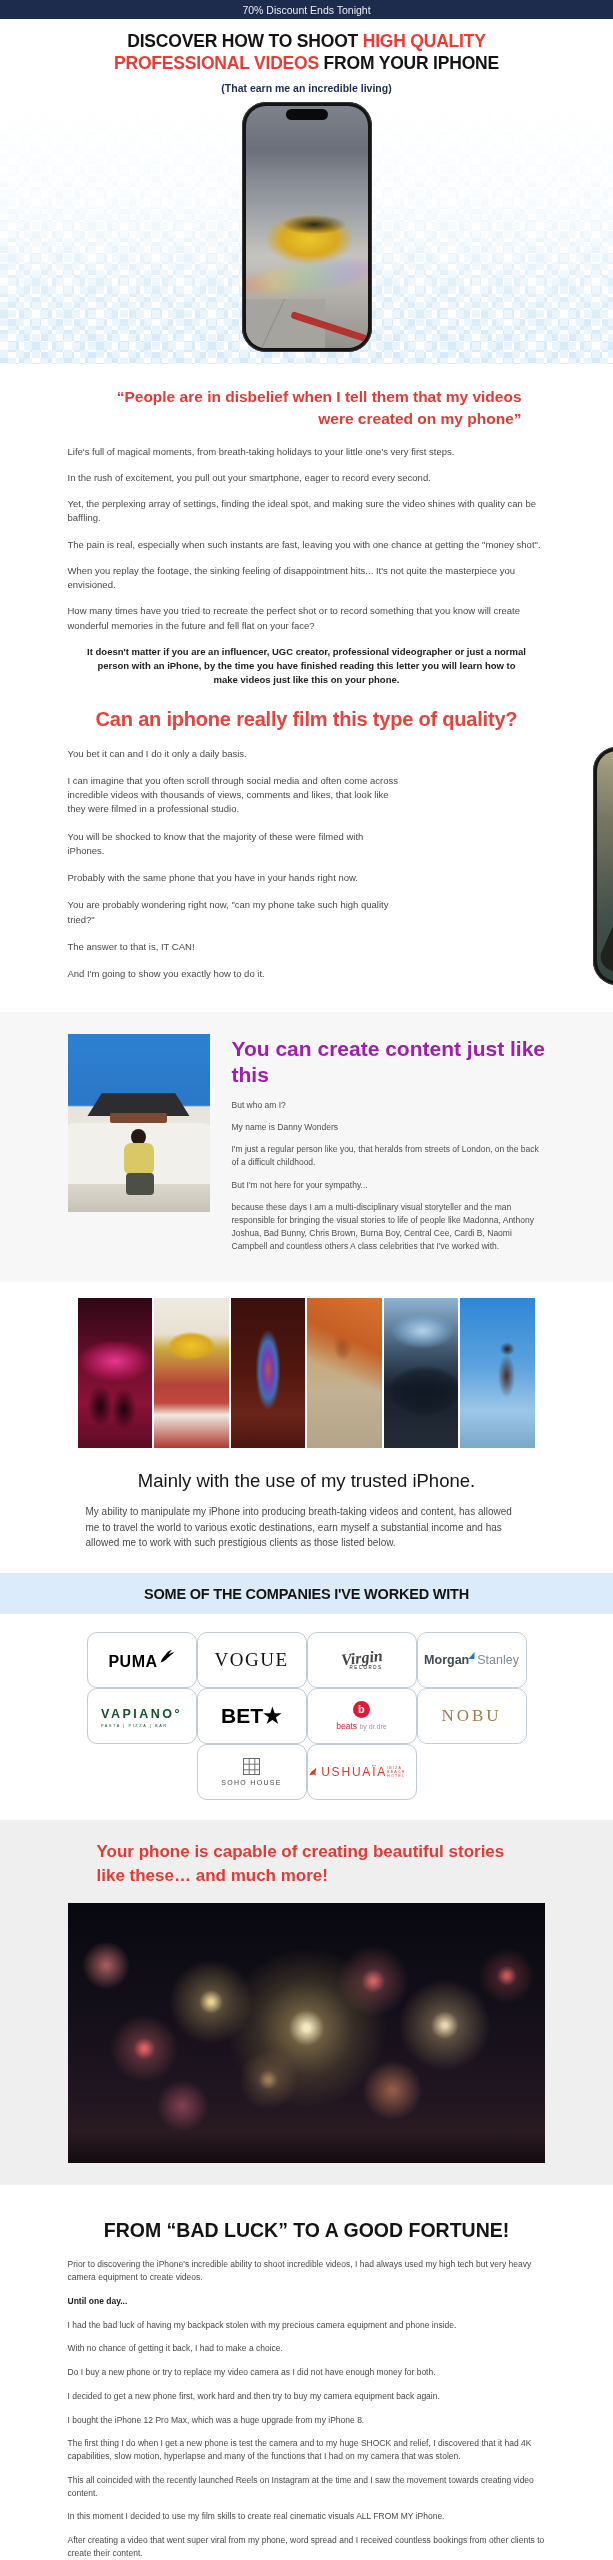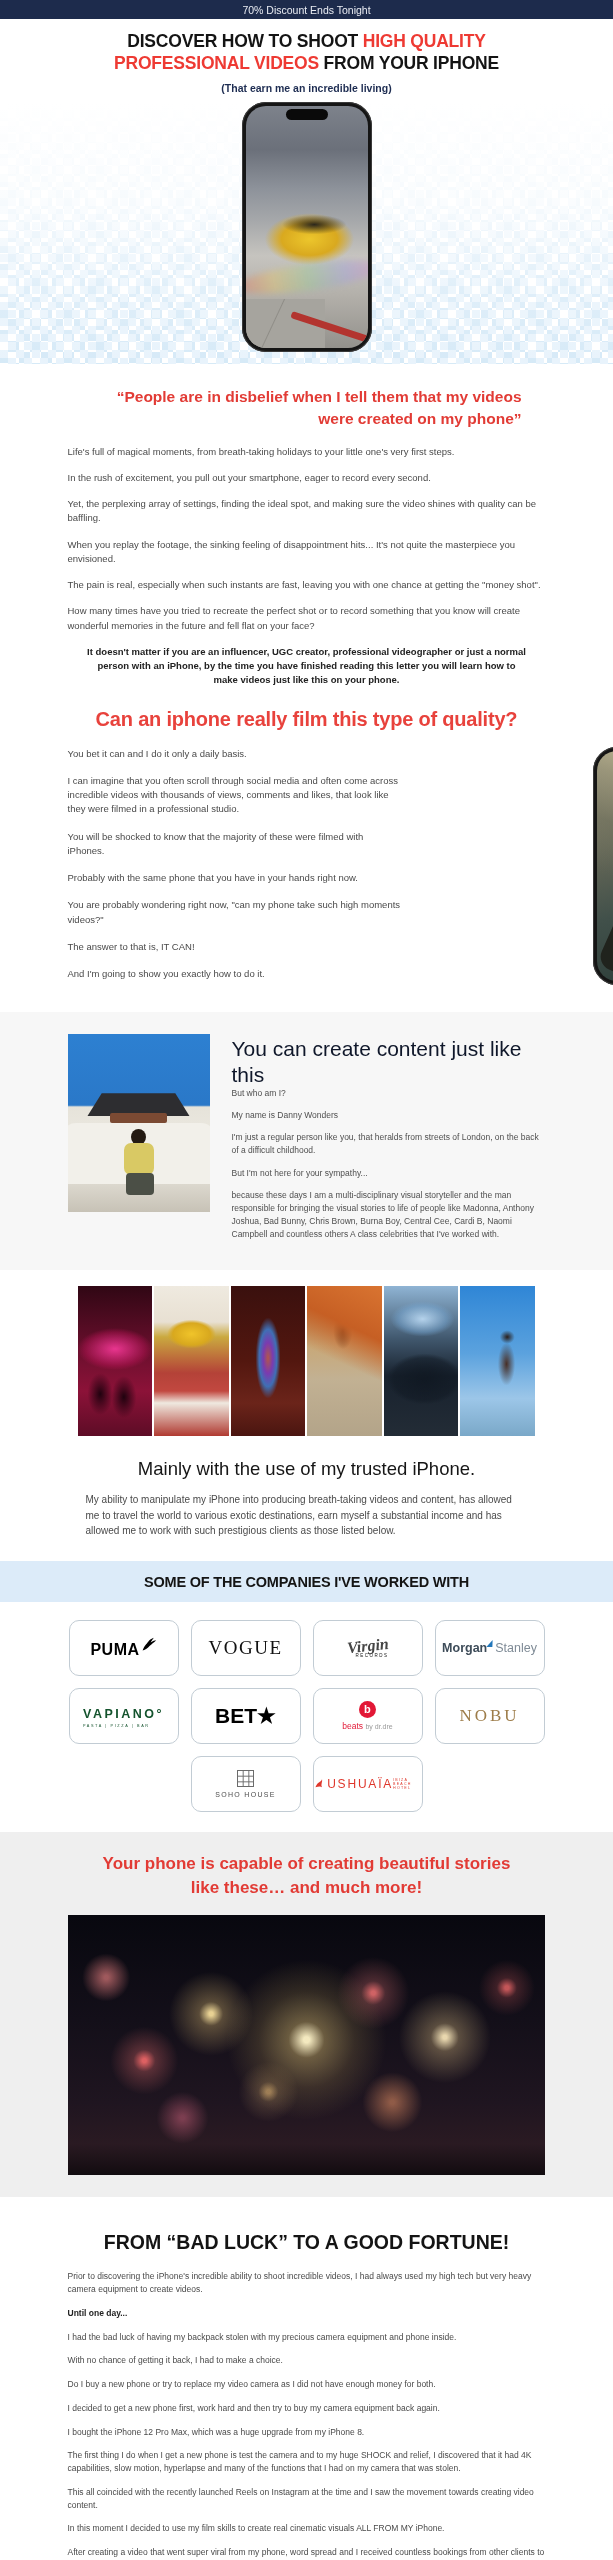--- a/index.html
+++ b/index.html
@@ -111,21 +111,21 @@
   .canopy { position:absolute; top:33%; left:14%; width:72%; height:13%;
     background:#2d2d30; clip-path:polygon(0 100%, 14% 0, 86% 0, 100% 100%); }
   .canopy-pole { position:absolute; top:44%; left:30%; width:40%; height:6%;
     background:#7b4a33; border-radius:2px; }
   .hull { position:absolute; top:50%; left:-4%; width:108%; height:34%;
     background:#f2f0ea; border-radius:14px 14px 0 0; }
   .guy-head { position:absolute; top:53%; left:45%; width:15px; height:16px; border-radius:50%; background:#241a12; }
   .guy-body { position:absolute; top:61%; left:40%; width:30px; height:32px; border-radius:7px; background:#d9c964; }
   .guy-legs { position:absolute; top:78%; left:41%; width:28px; height:22px; border-radius:4px; background:#4b4f46; }
   .about-col { flex:1; padding-top:2px; }
-  .about-heading { font-size:21px; font-weight:400; color:#0f172a; line-height:1.2; }
+  .about-heading { font-size:21px; font-weight:700; color:#a21caf; line-height:1.2; margin-bottom:12px; }
   .about-col p { font-size:8.5px; line-height:1.55; margin-bottom:9px; color:#4f4f4f; }
 
   
   .gallery { display:flex; gap:2px; width:458px; margin:16px auto 0; }
   .gallery .ph { width:74.5px; height:150px; }
   .ph1 { background:
     radial-gradient(ellipse 50px 28px at 50% 42%, rgba(255,60,160,.85), rgba(190,20,90,.4) 60%, transparent 75%),
     radial-gradient(ellipse 18px 30px at 30% 72%, rgba(20,0,10,.9), transparent 70%),
     radial-gradient(ellipse 18px 30px at 62% 74%, rgba(20,0,10,.9), transparent 70%),
     linear-gradient(180deg,#300714 0%, #6d0f2e 45%, #8c1238 70%, #5d0c26 100%); }
@@ -148,21 +148,21 @@
     radial-gradient(ellipse 10px 9px at 63% 34%, rgba(40,24,16,.95), transparent 75%),
     linear-gradient(180deg,#2f86d6 0%, #5ba2de 45%, #9cc6e8 75%, #7aa8c8 100%); }
 
   
   .trusted-heading { margin-top:22px; text-align:center; font-size:18.5px; font-weight:400; color:#161616; }
   .trusted-copy { width:442px; margin:12px auto 0; font-size:10px; line-height:1.55; color:#4a4a4a; }
 
   
   .companies-band { margin-top:22px; background:#dcebf9; padding:13px 0 12px; }
   .companies-heading { text-align:center; font-size:14.5px; font-weight:900; color:#141414; letter-spacing:-0.2px; }
-  .logo-grid { width:478px; margin:18px auto 0; display:flex; flex-wrap:wrap; gap:12px; justify-content:center; }
+  .logo-grid { width:478px; margin:18px auto 0; display:flex; flex-wrap:wrap; justify-content:center; }
   .logo-card {
     width:110px; height:56px; background:#fff; border:1.5px solid #c2ccd4; border-radius:10px;
     display:flex; flex-direction:column; align-items:center; justify-content:center; gap:2px;
   }
   .lg-puma { display:flex; align-items:flex-end; }
   .lg-puma .word { font-size:16px; font-weight:900; letter-spacing:.5px; color:#000; }
   .puma-cat { width:16px; height:16px; margin-left:1px; margin-bottom:6px; }
   .lg-vogue { font-family:"Liberation Serif", serif; font-size:19px; letter-spacing:1.5px; color:#111; }
   .lg-virgin { position:relative; text-align:center; }
   .lg-virgin .script { font-family:"Liberation Serif", serif; font-style:italic; font-weight:700; font-size:16px; transform:rotate(-6deg); display:inline-block; }
@@ -189,21 +189,21 @@
     background-size:5.7px 5.7px; background-position:-1px -1px; }
   .lg-soho .word { margin-top:4px; font-size:7px; letter-spacing:1.3px; color:#4d4d4d; }
   .lg-ushuaia { display:flex; align-items:center; color:#df372c; }
   .bird { width:15px; height:15px; margin-right:2px; }
   .lg-ushuaia .word { font-size:12px; letter-spacing:1.8px; font-weight:400; }
   .lg-ushuaia .stack { display:flex; flex-direction:row; align-items:flex-start; }
   .lg-ushuaia .sub { font-size:3.6px; letter-spacing:1.2px; margin-top:1px; }
 
   
   .stories { background:#efefef; margin-top:20px; padding:20px 0 22px; }
-  .stories-heading { width:420px; margin:0 auto; text-align:center; color:#e23b35;
+  .stories-heading { width:420px; margin:0 auto; color:#e23b35;
     font-size:17px; font-weight:700; line-height:1.4; }
   .fireworks {
     width:477px; height:260px; margin:16px auto 0;
     background:
       radial-gradient(circle at 50% 48%, rgba(255,244,200,.95) 0 3px, rgba(235,205,120,.4) 18px, rgba(200,170,90,.18) 48px, transparent 80px),
       radial-gradient(circle at 30% 38%, rgba(255,230,160,.9) 0 2px, rgba(255,215,130,.3) 12px, transparent 42px),
       radial-gradient(circle at 16% 56%, rgba(255,110,110,.85) 0 2px, rgba(255,120,120,.28) 11px, transparent 34px),
       radial-gradient(circle at 64% 30%, rgba(255,120,120,.8) 0 2px, rgba(255,130,130,.25) 12px, transparent 36px),
       radial-gradient(circle at 79% 47%, rgba(255,236,190,.9) 0 2px, rgba(255,220,150,.3) 14px, transparent 46px),
       radial-gradient(circle at 92% 28%, rgba(255,110,110,.75) 0 2px, rgba(255,110,110,.2) 10px, transparent 28px),
@@ -241,34 +241,34 @@
       <div class="curb"></div>
     </div>
   </div>
 </div>
 
 <h2 class="quote-heading">“People are in disbelief when I tell them that my videos were created on my phone”</h2>
 <div class="container body-copy">
   <p>Life's full of magical moments, from breath-taking holidays to your little one's very first steps.</p>
   <p>In the rush of excitement, you pull out your smartphone, eager to record every second.</p>
   <p>Yet, the perplexing array of settings, finding the ideal spot, and making sure the video shines with quality can be baffling.</p>
+  <p>The pain is real, especially when such instants are fast, leaving you with one chance at getting the "money shot".</p>
   <p>When you replay the footage, the sinking feeling of disappointment hits... It's not quite the masterpiece you envisioned.</p>
-  <p>The pain is real, especially when such instants are fast, leaving you with one chance at getting the "money shot".</p>
   <p>How many times have you tried to recreate the perfect shot or to record something that you know will create wonderful memories in the future and fell flat on your face?</p>
   <p class="bold-center">It doesn't matter if you are an influencer, UGC creator, professional videographer or just a normal person with an iPhone, by the time you have finished reading this letter you will learn how to make videos just like this on your phone.</p>
 </div>
 
 <h2 class="quality-heading">Can an iphone really film this type of quality?</h2>
 <div class="container quality-row">
   <div class="col-text">
     <p>You bet it can and I do it only a daily basis.</p>
     <p>I can imagine that you often scroll through social media and often come across incredible videos with thousands of views, comments and likes, that look like they were filmed in a professional studio.</p>
     <p>You will be shocked to know that the majority of these were filmed with iPhones.</p>
     <p>Probably with the same phone that you have in your hands right now.</p>
-    <p>You are probably wondering right now, "can my phone take such high moments videos?"</p>
+    <p>You are probably wondering right now, "can my phone take such high quality tried?"</p>
     <p>The answer to that is, IT CAN!</p>
     <p>And I'm going to show you exactly how to do it.</p>
   </div>
   <div class="phone phone-boat">
 
     <div class="screen screen-sea">
 
       <div class="boat-edge"></div>
 
     </div>

